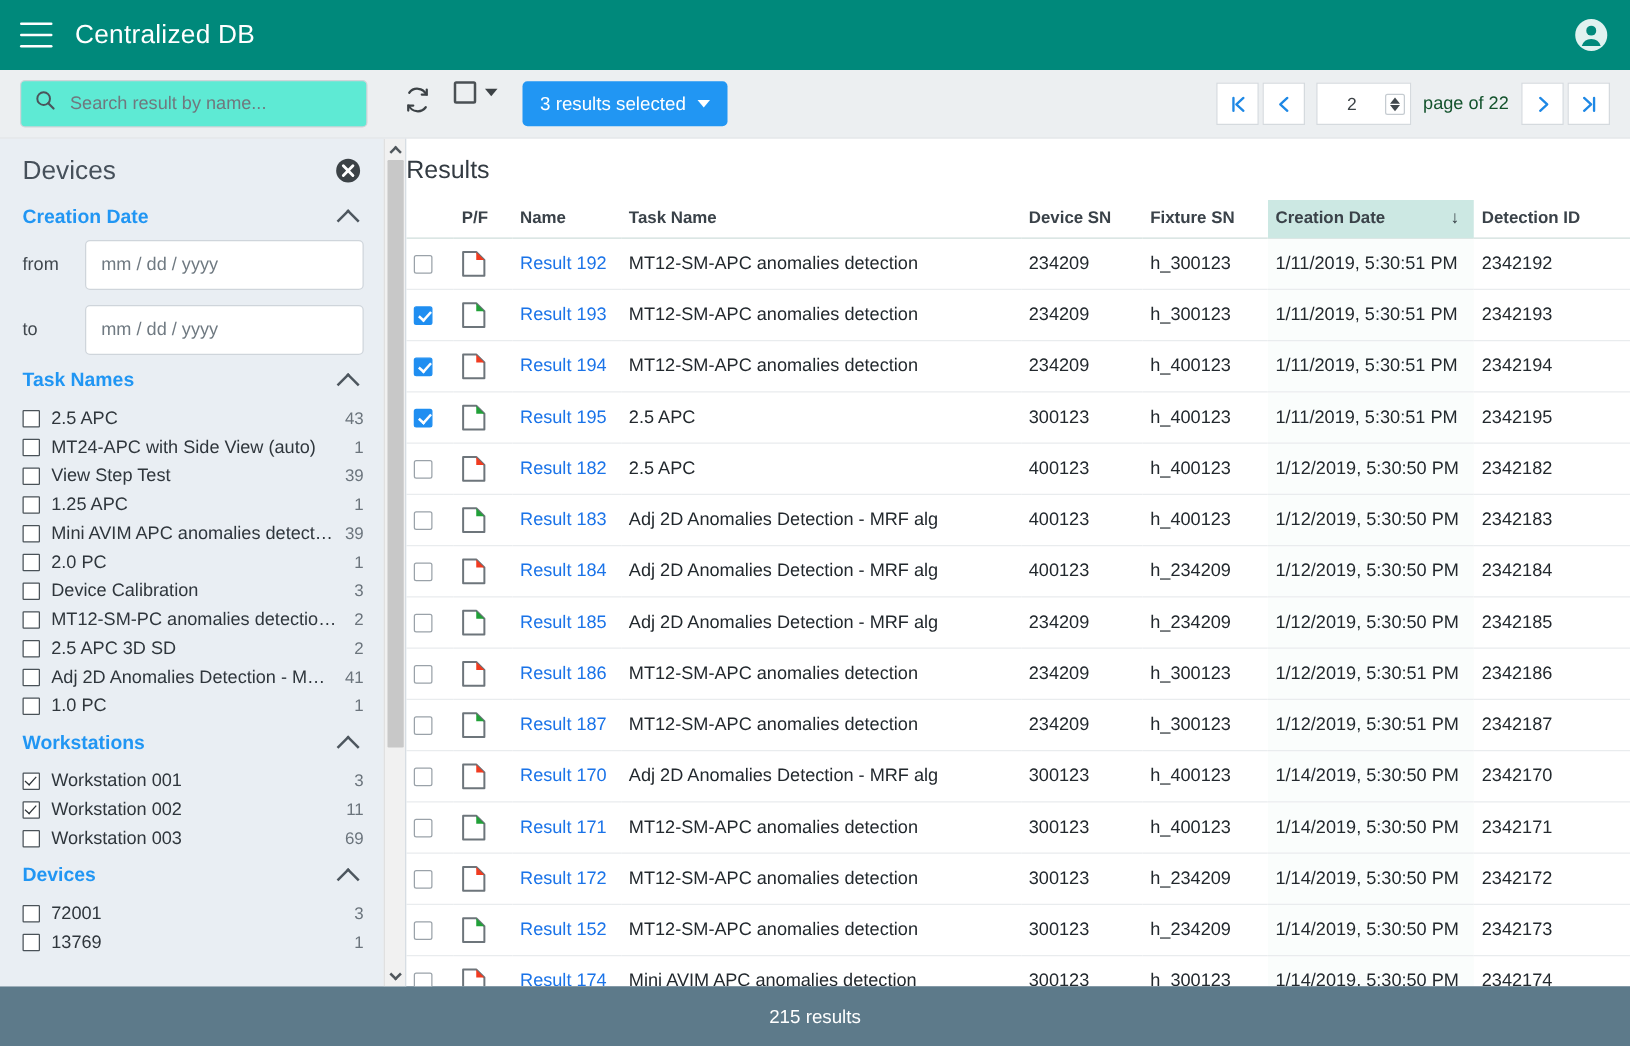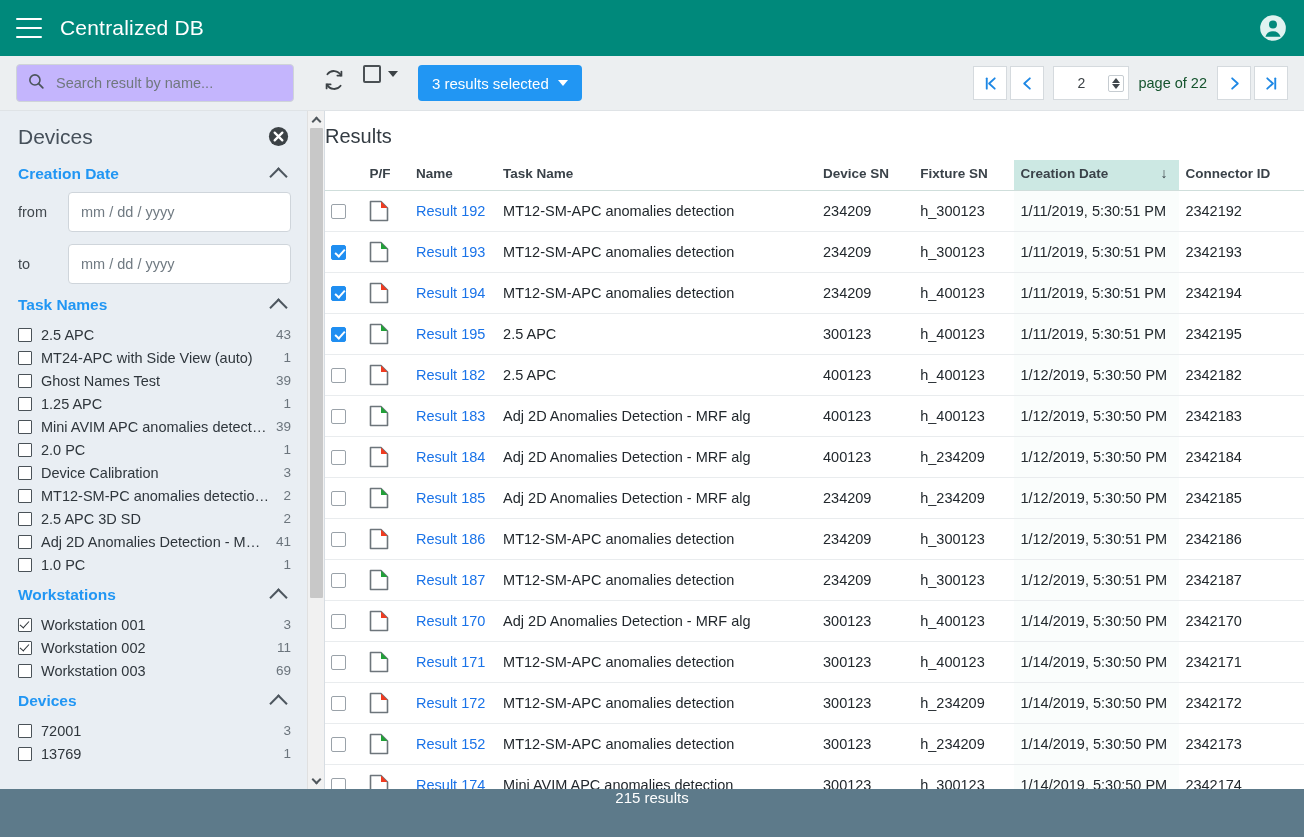--- a/index.html
+++ b/index.html
@@ -28,21 +28,21 @@
   
   .toolbar {
     height: 55px; flex: 0 0 55px;
     background: #eceff1;
     display: flex; align-items: center;
     border-bottom: 1px solid #dfe3e6;
   }
   .search-wrap { width: 310px; padding-left: 16px; padding-right: 16px; }
   .search-box {
     display: flex; align-items: center; gap: 10px;
-    background: #c4b5fd; border: 1px solid #cfd4d8; border-radius: 4px;
+    background: #5eead4; border: 1px solid #cfd4d8; border-radius: 4px;
     height: 38px; padding: 0 10px;
   }
   .search-box input {
     border: none; outline: none; font-size: 14.5px; color: #555f66;
     font-family: "Liberation Sans", sans-serif; width: 100%; background: transparent;
   }
   .search-box input::placeholder { color: #70787e; }
 
   .tool-actions { display: flex; align-items: flex-start; gap: 14px; padding-left: 9px; }
   .icon-btn { width: 30px; height: 30px; display:flex; align-items:center; justify-content:center; cursor:pointer; }
@@ -182,21 +182,21 @@
   }
   .pf-icon { display: block; }
   .name-link { color: #1a73e8; cursor: pointer; }
   .date-cell { background: #fafdfc; }
 
   
   .footer {
     height: 48px; flex: 0 0 48px;
     background: #5d7a8a;
     color: #fff; font-size: 15px;
-    display: flex; justify-content: center;
+    display: flex; align-items: center; justify-content: center;
   }
 </style>
 </head>
 <body>
 
 <div id="app">
 
   <div class="topbar">
     <div class="hamburger">
         <i></i>
@@ -321,21 +321,21 @@
               <span class="opt-label">2.5 APC</span>
               <span class="opt-count">43</span>
             </div>
             <div class="opt">
               <span class="cb"></span>
               <span class="opt-label">MT24-APC with Side View (auto)</span>
               <span class="opt-count">1</span>
             </div>
             <div class="opt">
               <span class="cb"></span>
-              <span class="opt-label">Ghost Names Test</span>
+              <span class="opt-label">View Step Test</span>
               <span class="opt-count">39</span>
             </div>
             <div class="opt">
               <span class="cb"></span>
               <span class="opt-label">1.25 APC</span>
               <span class="opt-count">1</span>
             </div>
             <div class="opt">
               <span class="cb"></span>
               <span class="opt-label">Mini AVIM APC anomalies detect…</span>
@@ -426,21 +426,21 @@
             <th class="c-check"></th>
             <th class="c-pf">P/F</th>
             <th class="c-name">Name</th>
             <th class="c-task">Task Name</th>
             <th class="c-dev">Device SN</th>
             <th class="c-fix">Fixture SN</th>
             <th class="c-date sorted">
               <span class="sort-arrow">↓</span>
               <span>Creation Date</span>
             </th>
-            <th class="c-conn">Connector ID</th>
+            <th class="c-conn">Detection ID</th>
           </tr>
         </thead>
         <tbody id="rows">
             <tr>
               <td class="c-check">
                 <span class="row-cb"></span>
               </td>
               <td class="c-pf"><span><svg class="pf-icon" width="20" height="22" viewBox="0 0 20 22">
                     <path d="M1.5 1.5 H12 L18.5 8 V20.5 H1.5 Z" fill="#fff" stroke="#6d757b" stroke-width="1.6" stroke-linejoin="round"></path>
                     <path d="M12 1.5 L18.5 8 H12 Z" fill="#f03b20"></path>

